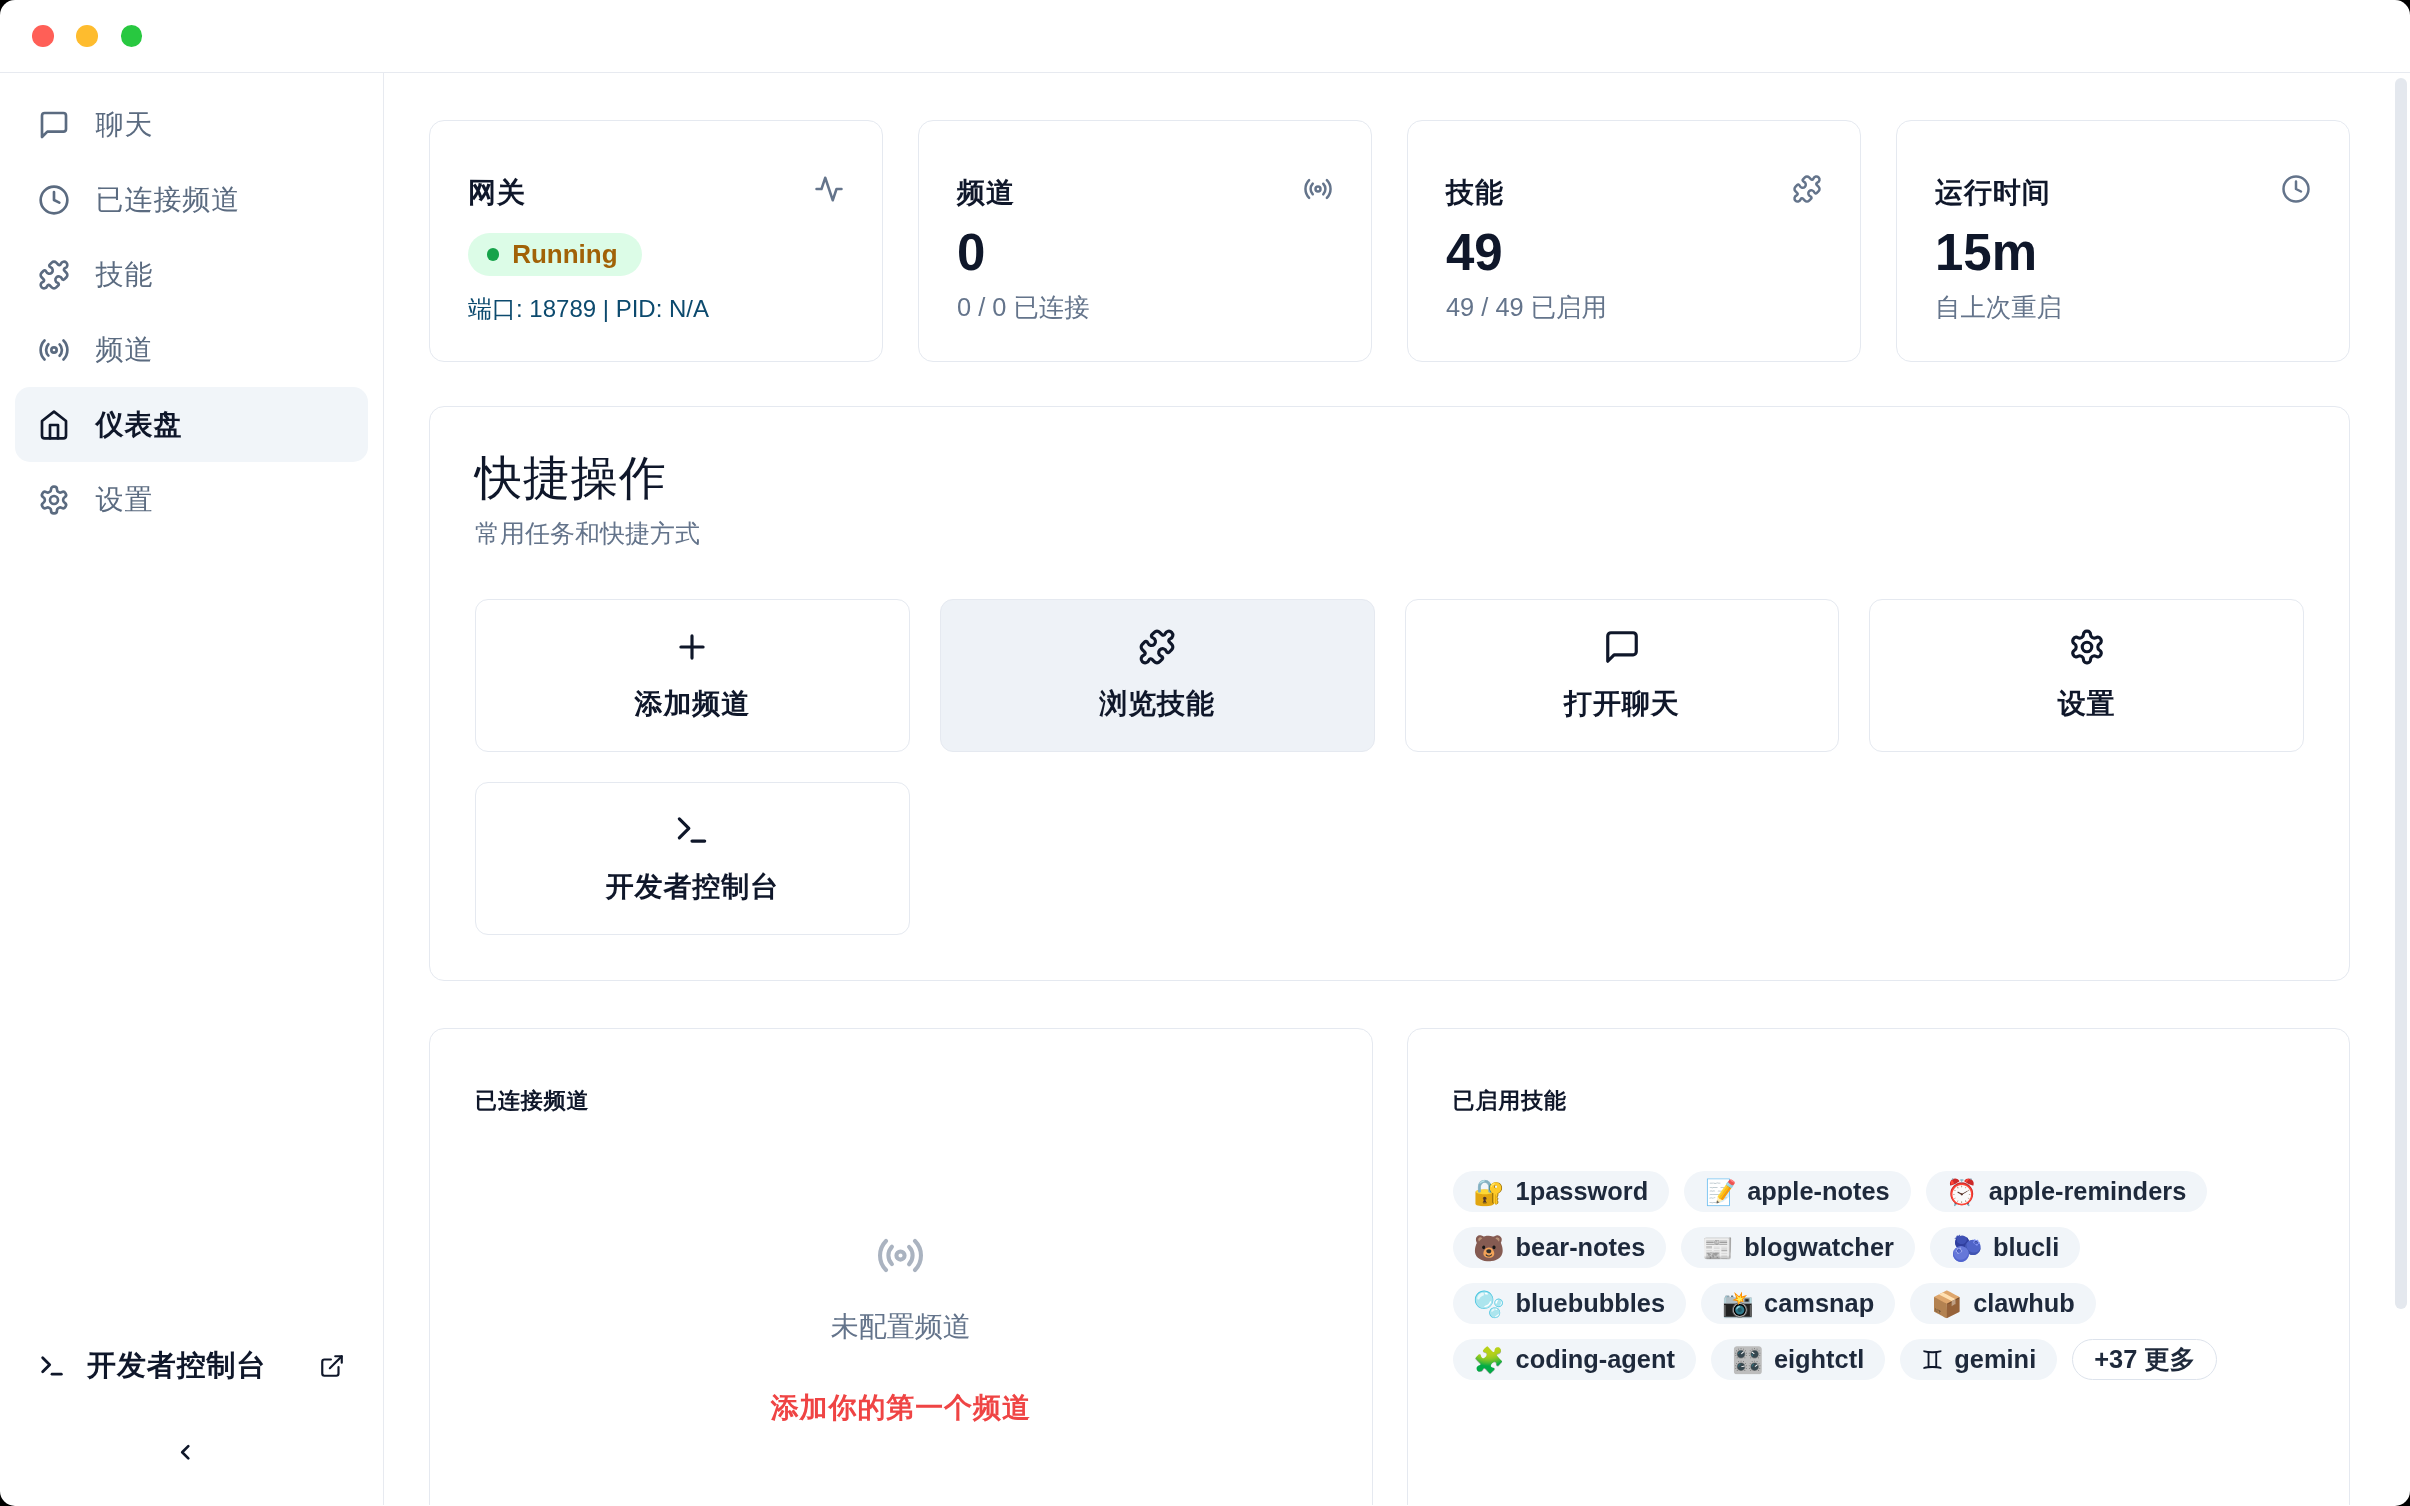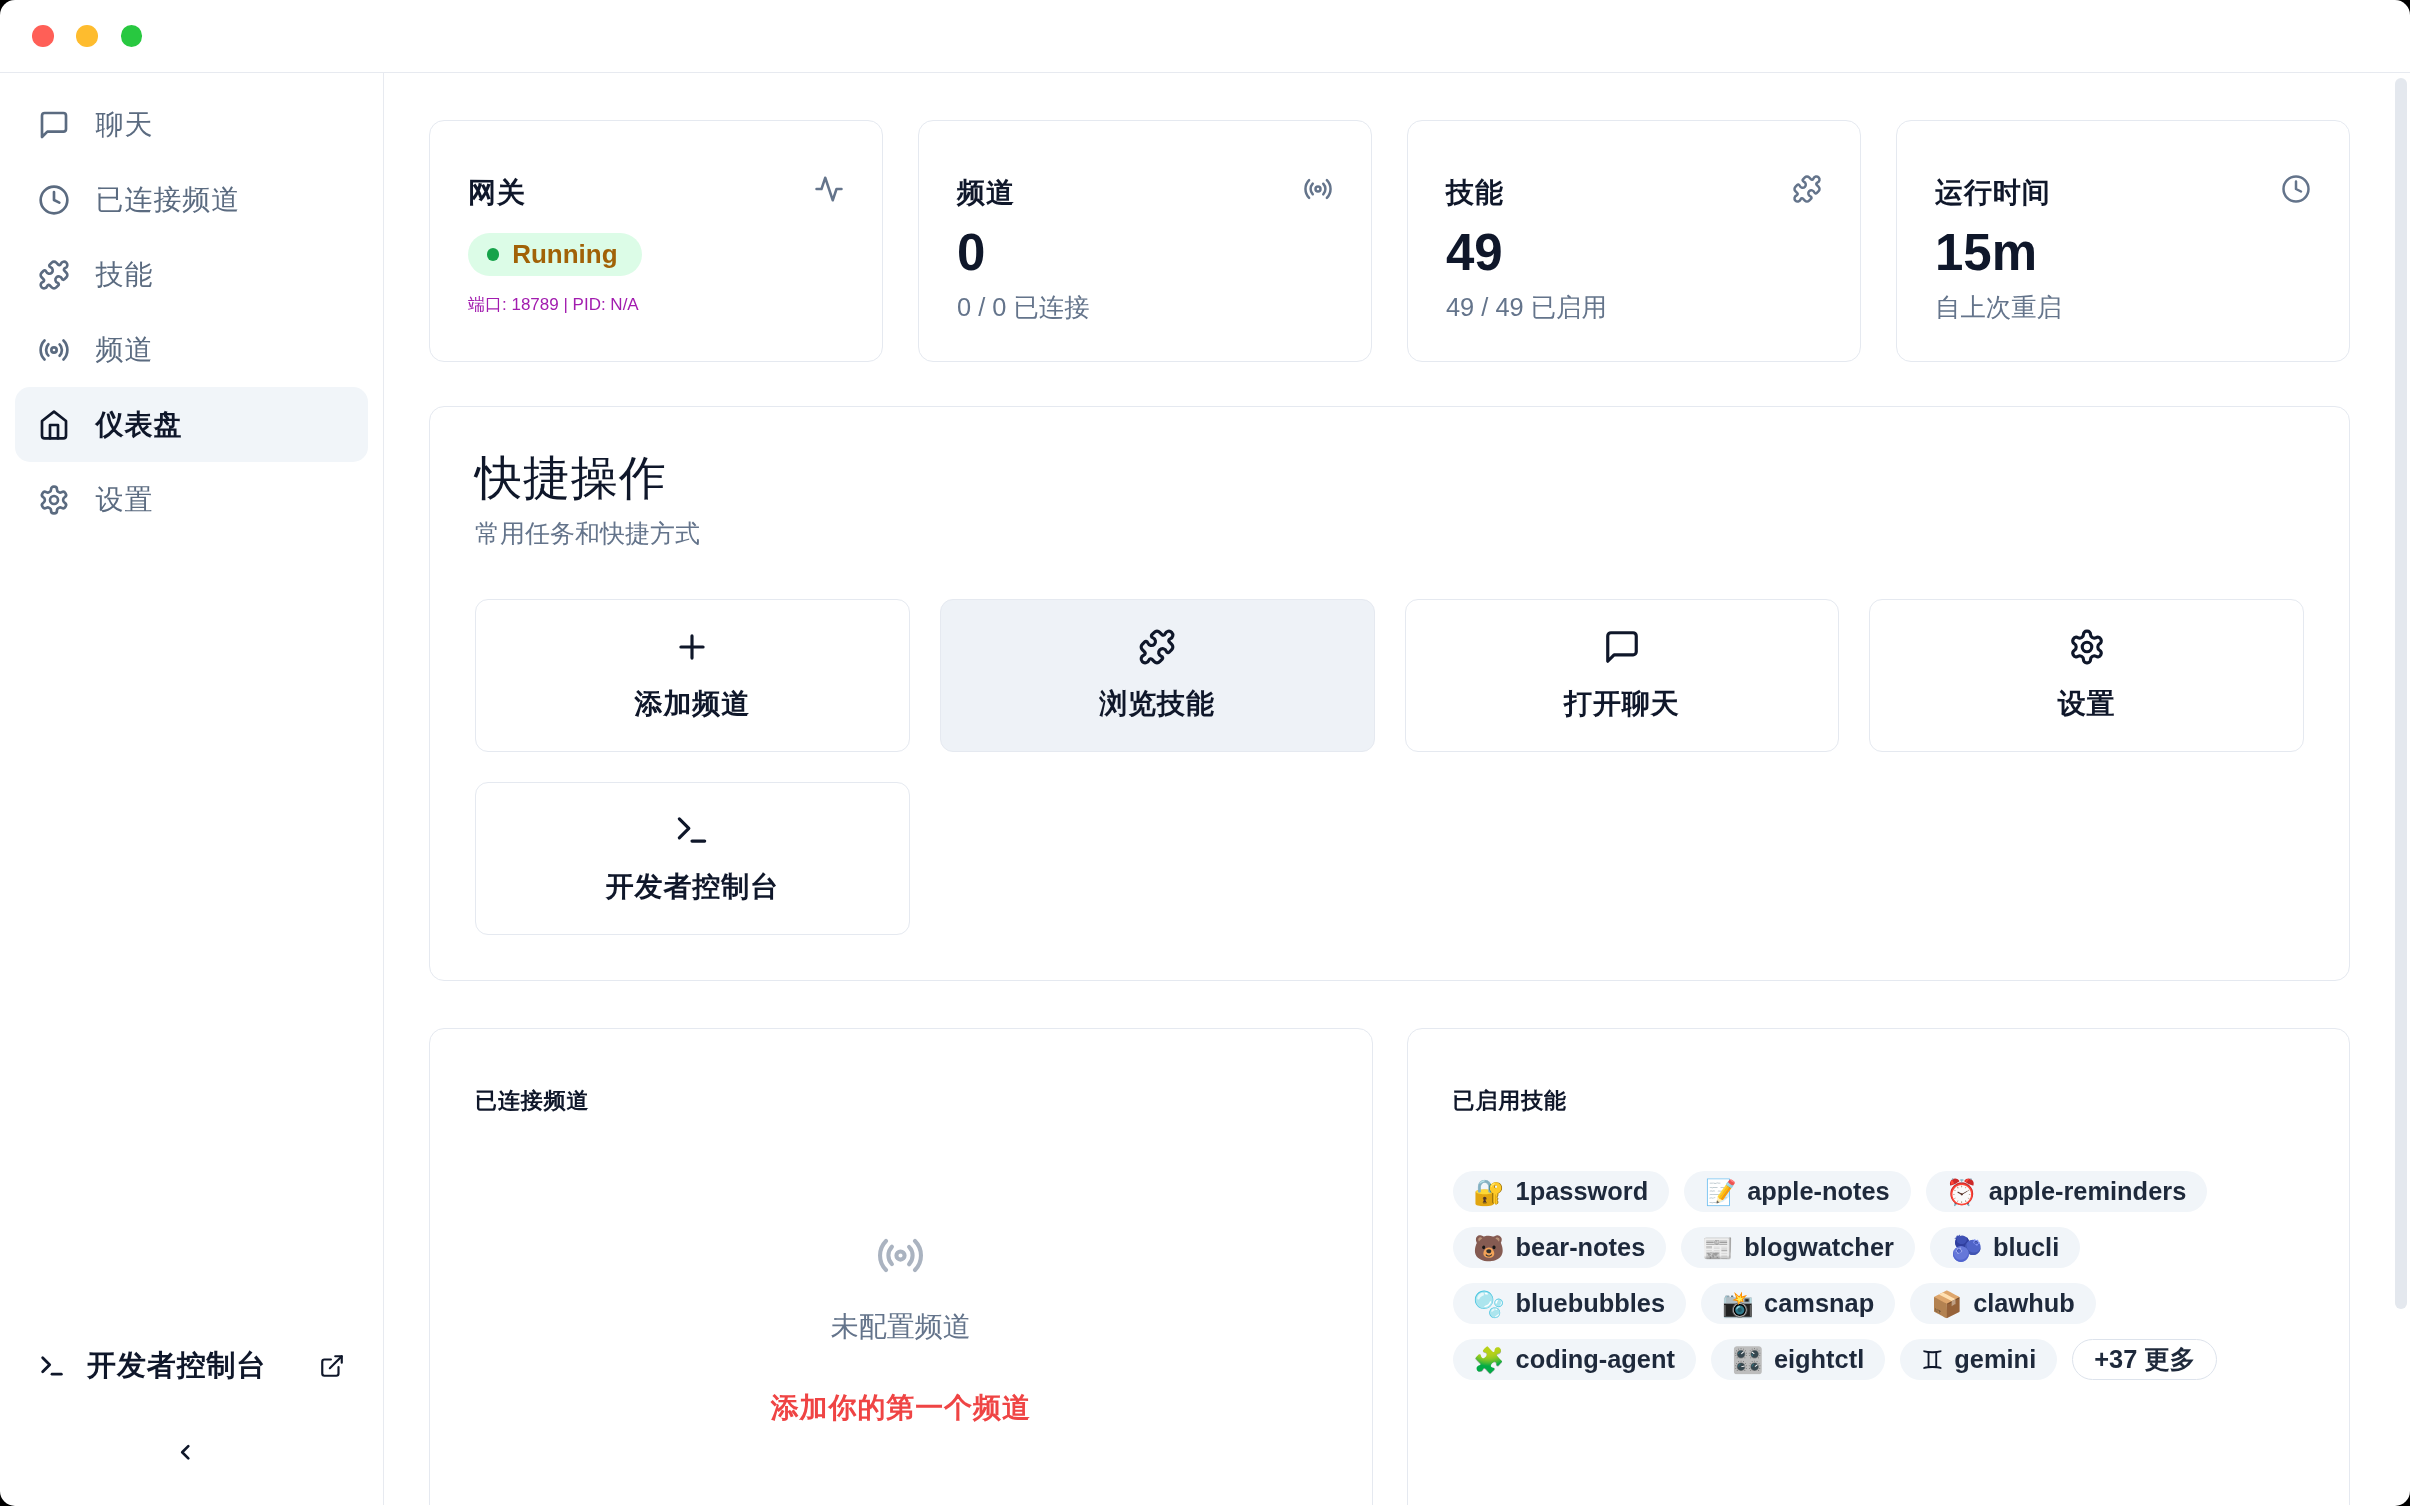--- a/index.html
+++ b/index.html
@@ -43,21 +43,21 @@
   .card { background:#fff; border:0.9px solid #e5e9f0; border-radius:15px; }
   .stat-card { flex:1; height:242px; padding:53px 38px 0; }
   .stat-head { display:flex; align-items:flex-start; justify-content:space-between; }
   .stat-title { font-size:28px; font-weight:700; letter-spacing:0.9px; }
   .stat-icn { width:30px; height:30px; color:#64748b; }
   .stat-value { font-size:51px; font-weight:800; margin-top:13px; line-height:55px; }
   .stat-detail { font-size:25.4px; color:#64748b; margin-top:11.3px; }
   .badge { display:inline-flex; align-items:center; gap:13px; height:43px; padding:0 24.5px 0 19px; background:#dcfce7; border-radius:21.7px; margin-top:21px; }
   .badge .dot { width:12.2px; height:12.2px; border-radius:50%; background:#16a34a; }
   .badge .txt { font-size:26px; font-weight:700; color:#a16207; }
-  .gw-detail { font-size:17px; color:#a21caf; margin-top:17px; }
+  .gw-detail { font-size:24px; color:#0c4a6e; margin-top:17px; }
 
   
   .qa-card { margin-top:44px; padding:45px; }
   .qa-title { font-size:47px; font-weight:400; line-height:51px; letter-spacing:0.9px; }
   .qa-sub { font-size:25px; color:#64748b; margin-top:13px; line-height:34px; }
   .qa-grid { display:grid; grid-template-columns:repeat(4,1fr); gap:30px; margin-top:49px; }
   .qa-btn { height:153px; background:#fff; border:0.9px solid #e5e9f0; border-radius:13px; display:flex; flex-direction:column; align-items:center; justify-content:center; gap:19px; cursor:pointer; color:#0f172a; }
   .qa-btn.hl { background:#eef2f7; }
   .qa-btn .icn { width:38px; height:38px; }
   .qa-btn .lbl { font-size:28px; font-weight:600; letter-spacing:0.9px; font-family:inherit; }

